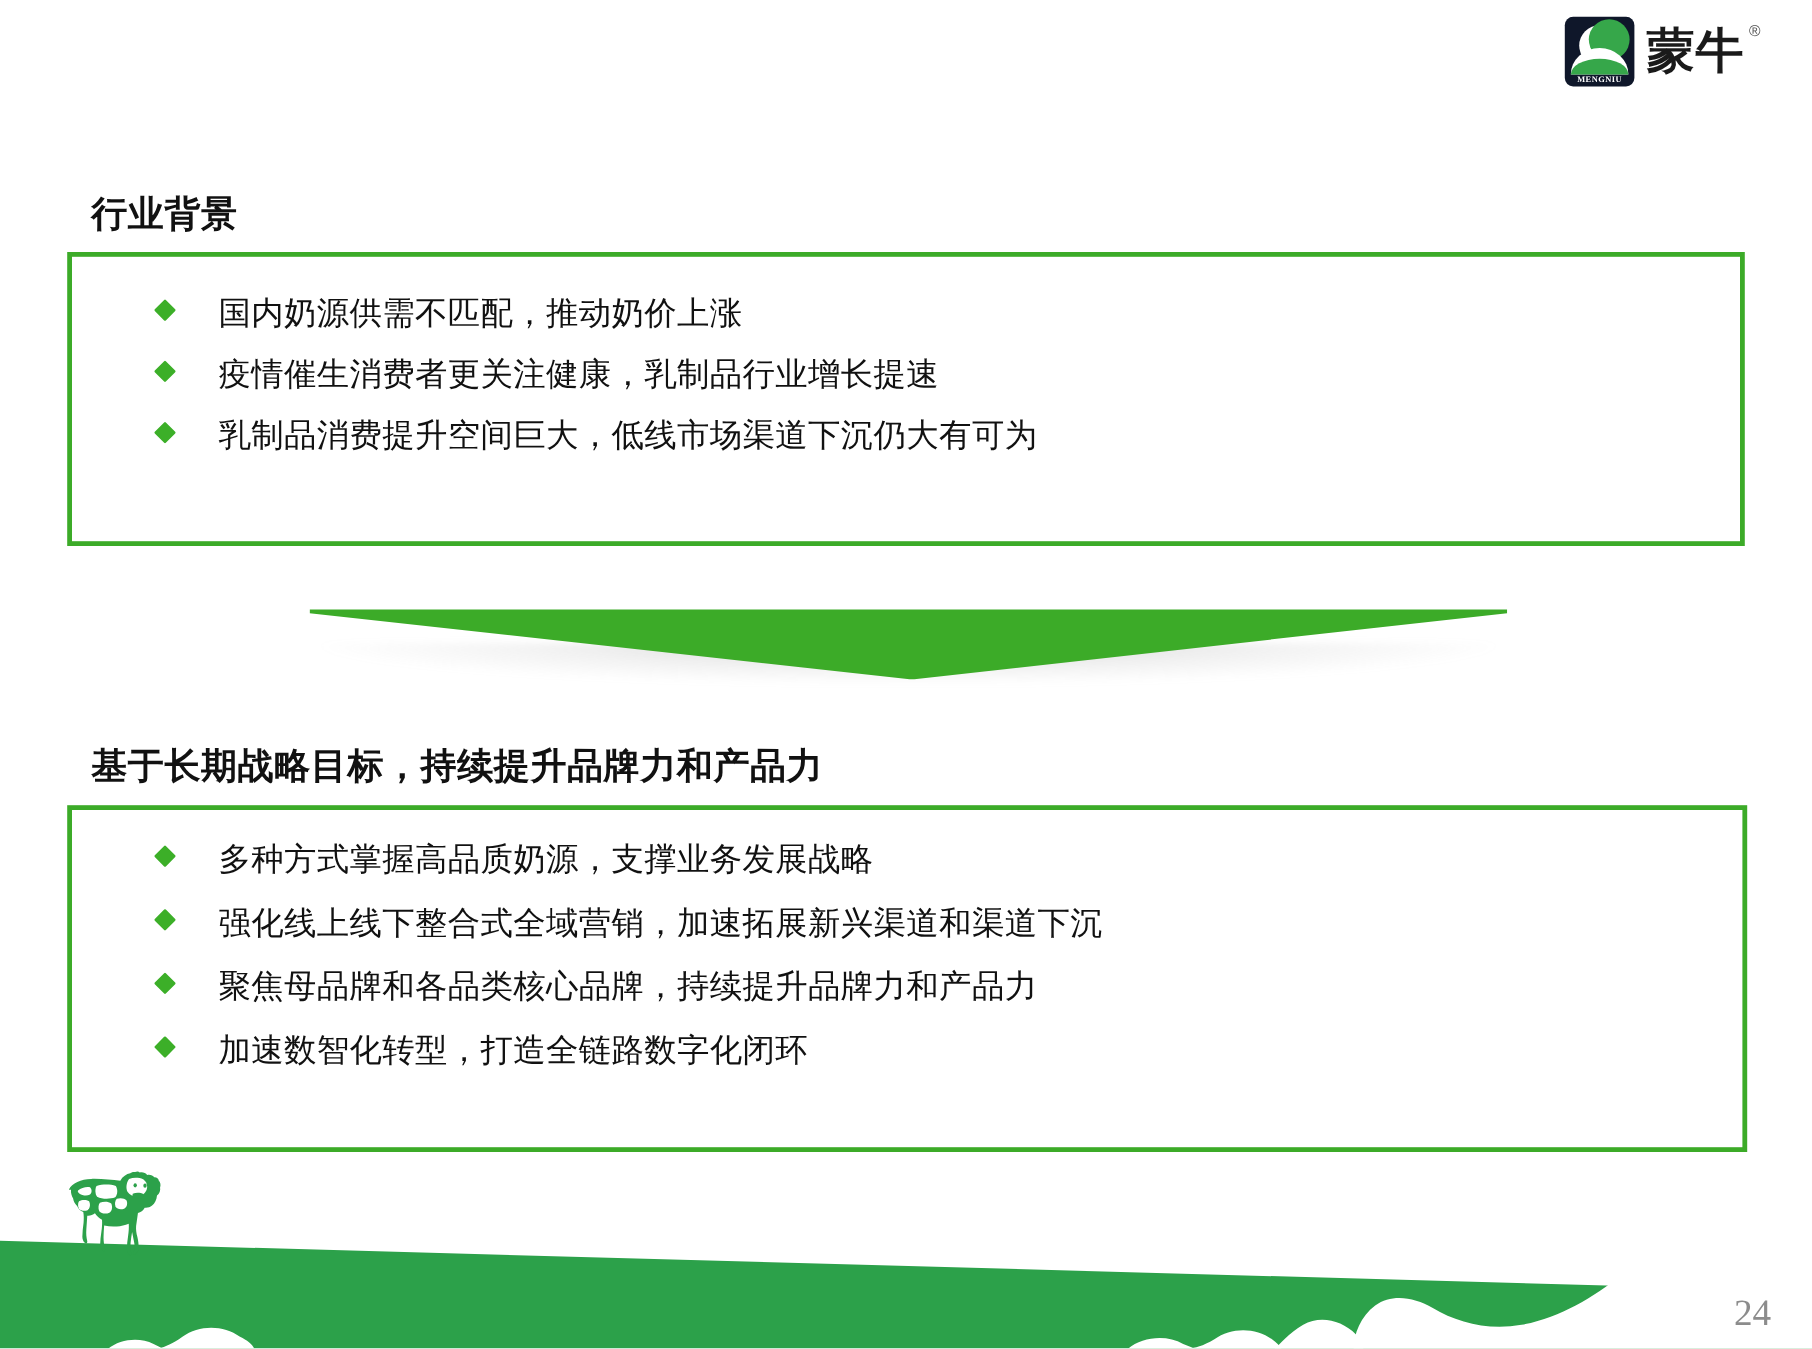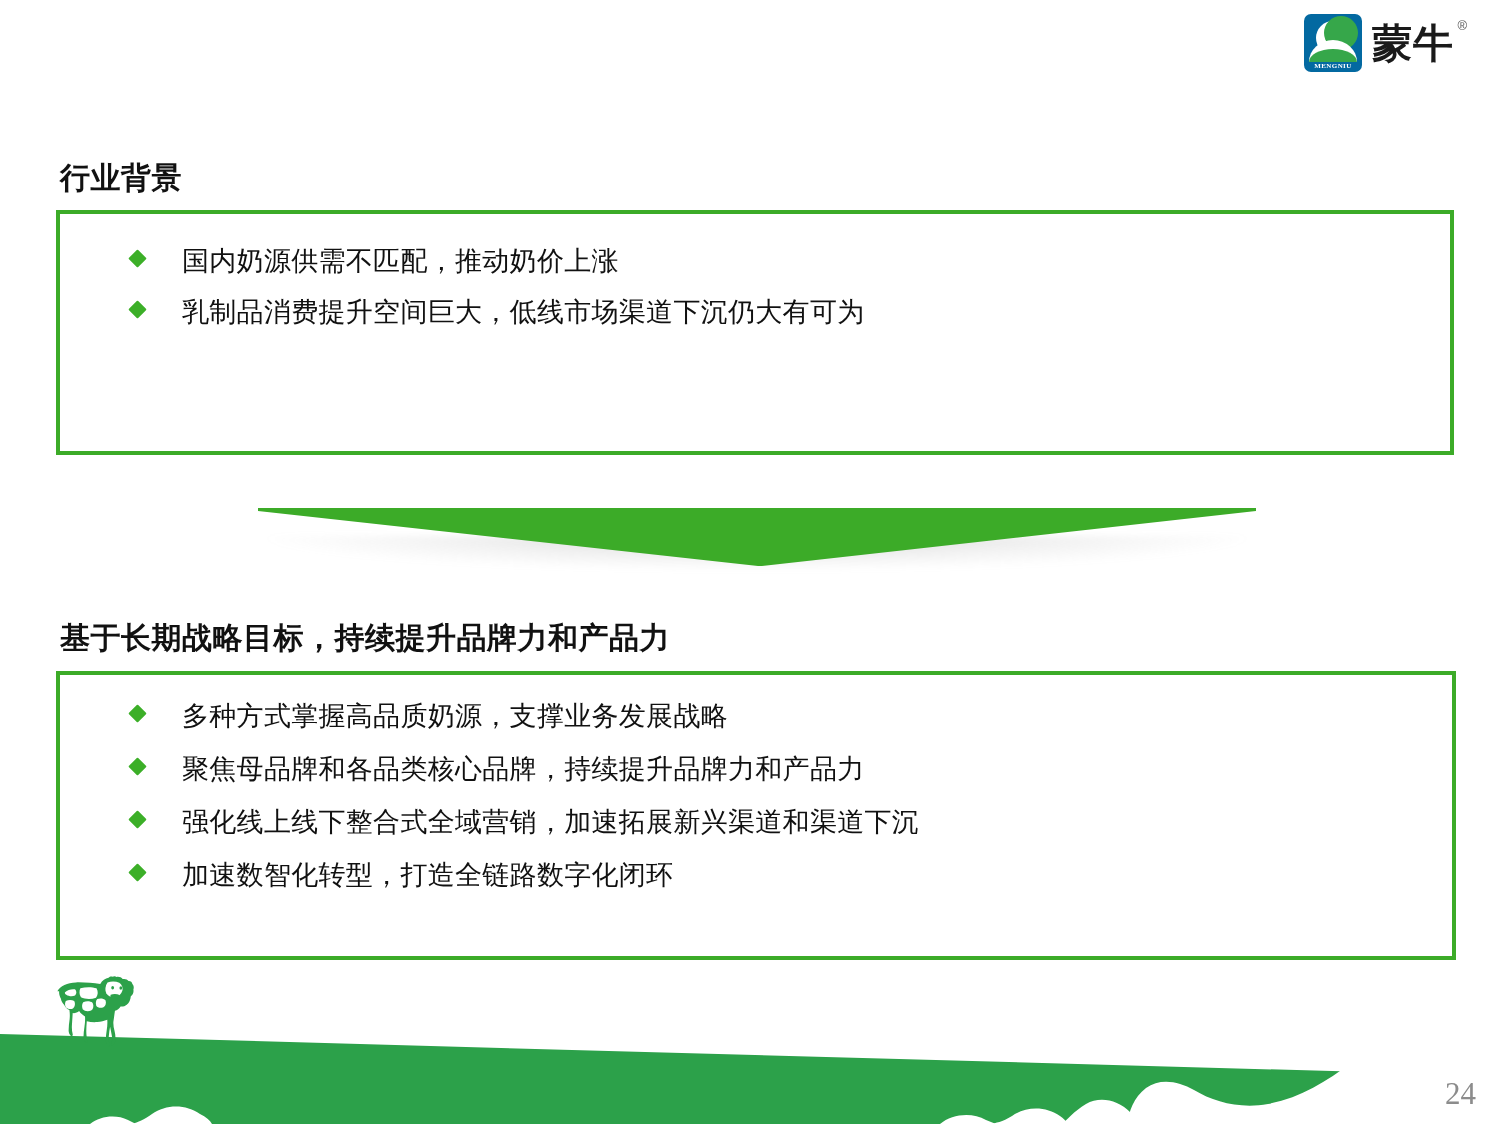--- a/index.html
+++ b/index.html
@@ -24,21 +24,21 @@
     top: 14px;
     right: 42px;
     display: flex;
     align-items: center;
     gap: 10px;
   }
   .logo-mark {
     width: 58px;
     height: 58px;
     border-radius: 7px;
-    background: #0369a1;
+    background: #0f172a;
     position: relative;
     overflow: hidden;
   }
   .logo-mark .crescent {
     position: absolute;
     left: 12px;
     top: 7px;
     width: 34px;
     height: 34px;
     border-radius: 50%;
@@ -116,20 +116,21 @@
   }
 
   
   .section-header {
     position: absolute;
     font-size: 30px;
     font-weight: bold;
     color: #111111;
     letter-spacing: 0.5px;
     white-space: nowrap;
+    margin-left: 16px;
   }
   #header-industry { left: 60px; top: 158px; }
   #header-strategy { left: 60px; top: 618px; }
 
   
   .bullet-box {
     position: absolute;
     border: 4px solid #3cab28;
     background: #ffffff;
     box-sizing: border-box;
@@ -238,45 +239,49 @@
 
   <div class="section-header" id="header-industry">行业背景</div>
 
   <div class="bullet-box" id="box-industry">
     <div class="bullet-row">
       <span class="bullet-diamond"></span>
       <span class="bullet-text">国内奶源供需不匹配，推动奶价上涨</span>
     </div>
     <div class="bullet-row">
       <span class="bullet-diamond"></span>
+      <span class="bullet-text">疫情催生消费者更关注健康，乳制品行业增长提速</span>
+    </div>
+    <div class="bullet-row">
+      <span class="bullet-diamond"></span>
       <span class="bullet-text">乳制品消费提升空间巨大，低线市场渠道下沉仍大有可为</span>
     </div>
   </div>
 
   <div class="arrow-wrap">
     <div class="arrow-shadow"></div>
     <svg class="arrow-shape" viewBox="0 0 998 80" preserveAspectRatio="none">
       <polygon points="0,8 998,8 998,11 504,66 500,66 0,11" fill="#3cab28"></polygon>
     </svg>
   </div>
 
   <div class="section-header" id="header-strategy">基于长期战略目标，持续提升品牌力和产品力</div>
 
   <div class="bullet-box" id="box-strategy">
     <div class="bullet-row">
       <span class="bullet-diamond"></span>
       <span class="bullet-text">多种方式掌握高品质奶源，支撑业务发展战略</span>
     </div>
     <div class="bullet-row">
       <span class="bullet-diamond"></span>
+      <span class="bullet-text">强化线上线下整合式全域营销，加速拓展新兴渠道和渠道下沉</span>
+    </div>
+    <div class="bullet-row">
+      <span class="bullet-diamond"></span>
       <span class="bullet-text">聚焦母品牌和各品类核心品牌，持续提升品牌力和产品力</span>
-    </div>
-    <div class="bullet-row">
-      <span class="bullet-diamond"></span>
-      <span class="bullet-text">强化线上线下整合式全域营销，加速拓展新兴渠道和渠道下沉</span>
     </div>
     <div class="bullet-row">
       <span class="bullet-diamond"></span>
       <span class="bullet-text">加速数智化转型，打造全链路数字化闭环</span>
     </div>
   </div>
 
   <div class="bottom-deco">
     <svg viewBox="0 0 1510 160" width="1510" height="160" preserveAspectRatio="none">
 

